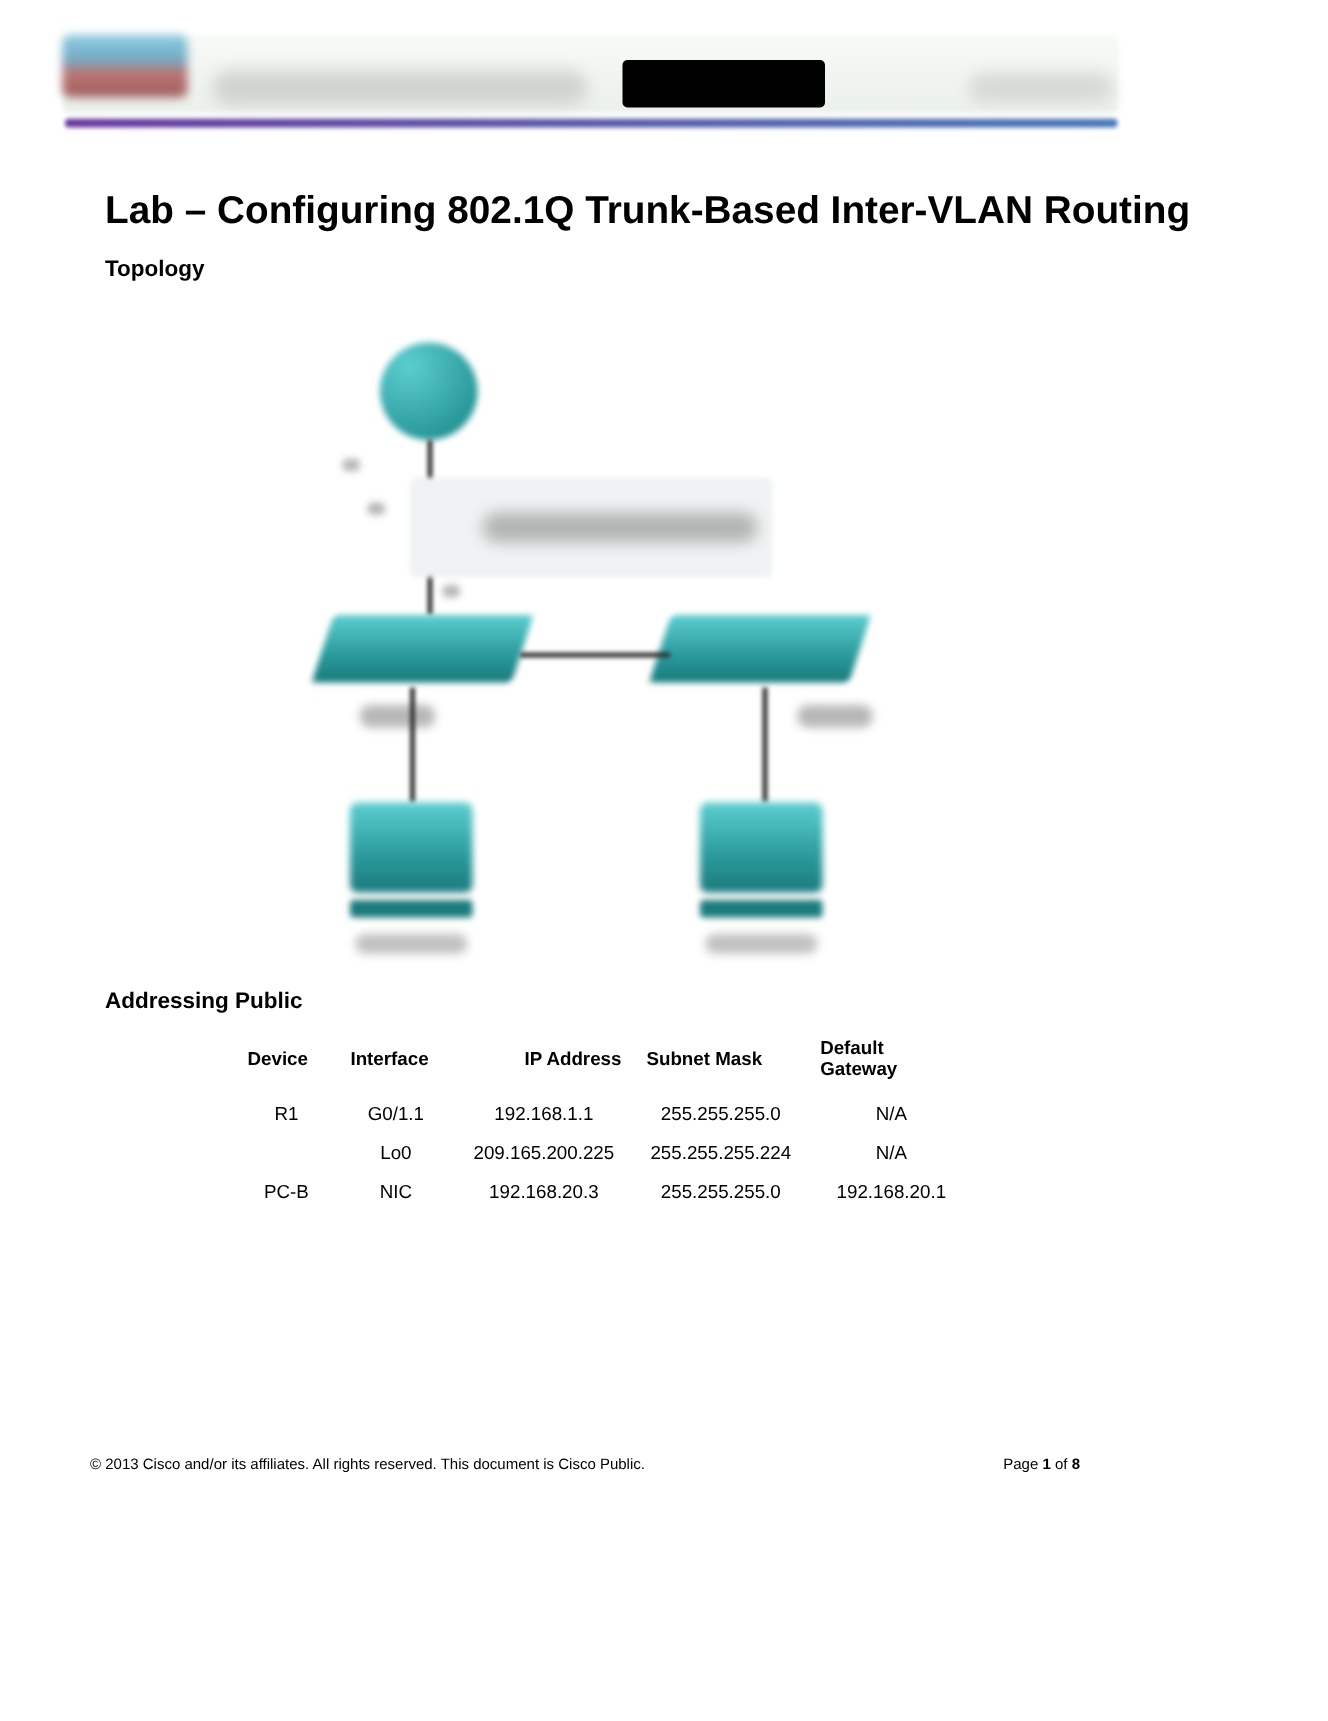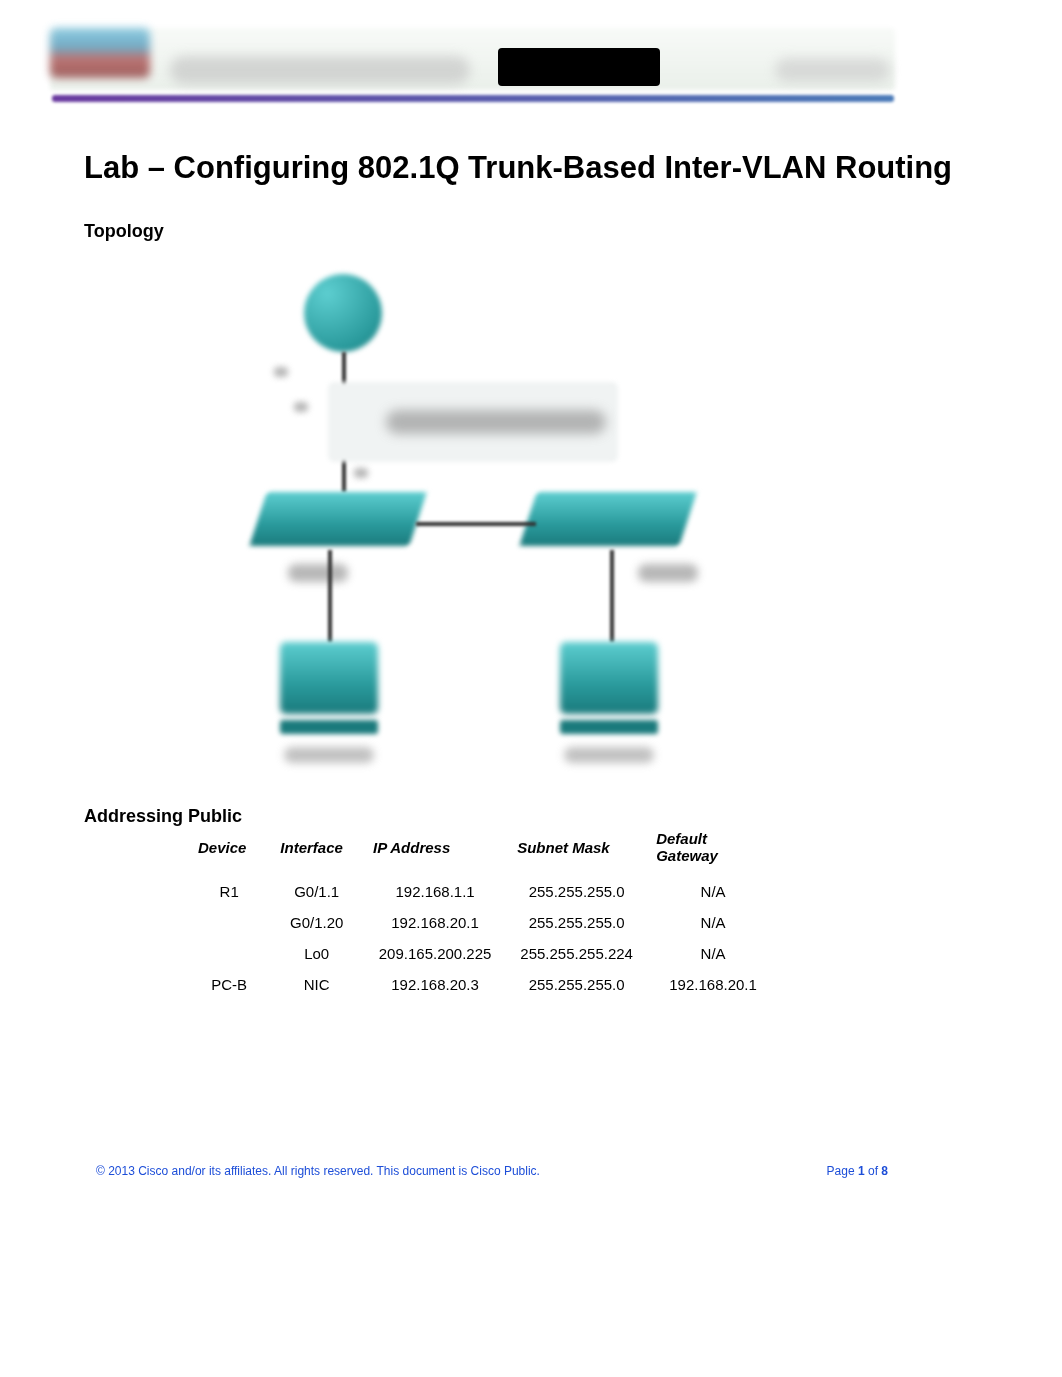--- a/index.html
+++ b/index.html
@@ -83,21 +83,20 @@
       font-size: 31px;
       font-weight: bold;
       color: #000;
     }
     .section-heading {
       position: absolute;
       left: 84px;
       font-size: 18px;
       font-weight: bold;
       color: #000;
-      margin-top: 16px;
     }
     .topology-heading {
       top: 205px;
     }
     .addressing-heading {
       top: 790px;
     }
     .topology-diagram {
       position: absolute;
       top: 252px;
@@ -243,40 +242,39 @@
       left: 188px;
       width: 592px;
       border-collapse: collapse;
       font-size: 15px;
     }
     .addr-table th {
       font-weight: bold;
       text-align: left;
       padding: 8px 10px 12px 10px;
       color: #000;
-      font-style: italic;
     }
     .addr-table td {
       padding: 7px 10px;
       vertical-align: top;
       color: #000;
       text-align: center;
     }
     .addr-table .col-device { width: 80px; }
     .addr-table .col-interface { width: 90px; }
-    .addr-table .col-ip { width: 140px; }
+    .addr-table .col-ip { width: 140px; text-align: right; }
     .addr-table .col-mask { width: 135px; }
     .addr-table .col-gw { width: 130px; }
     .footer {
       position: absolute;
       top: 1164px;
-      left: 96px;
+      left: 72px;
       width: 792px;
       font-size: 12px;
-      color: #1d4ed8;
+      color: #000000;
       display: flex;
       justify-content: space-between;
     }
     .footer .page-num b {
       font-weight: bold;
     }
   </style>
 </head>
 <body>
 
@@ -329,27 +327,20 @@
   <tbody>
     <tr>
       <td>R1</td>
       <td>G0/1.1</td>
       <td>192.168.1.1</td>
       <td>255.255.255.0</td>
       <td>N/A</td>
     </tr>
     <tr>
       <td></td>
-      <td>G0/1.20</td>
-      <td>192.168.20.1</td>
-      <td>255.255.255.0</td>
-      <td>N/A</td>
-    </tr>
-    <tr>
-      <td></td>
       <td>Lo0</td>
       <td>209.165.200.225</td>
       <td>255.255.255.224</td>
       <td>N/A</td>
     </tr>
     <tr>
       <td>PC-B</td>
       <td>NIC</td>
       <td>192.168.20.3</td>
       <td>255.255.255.0</td>

